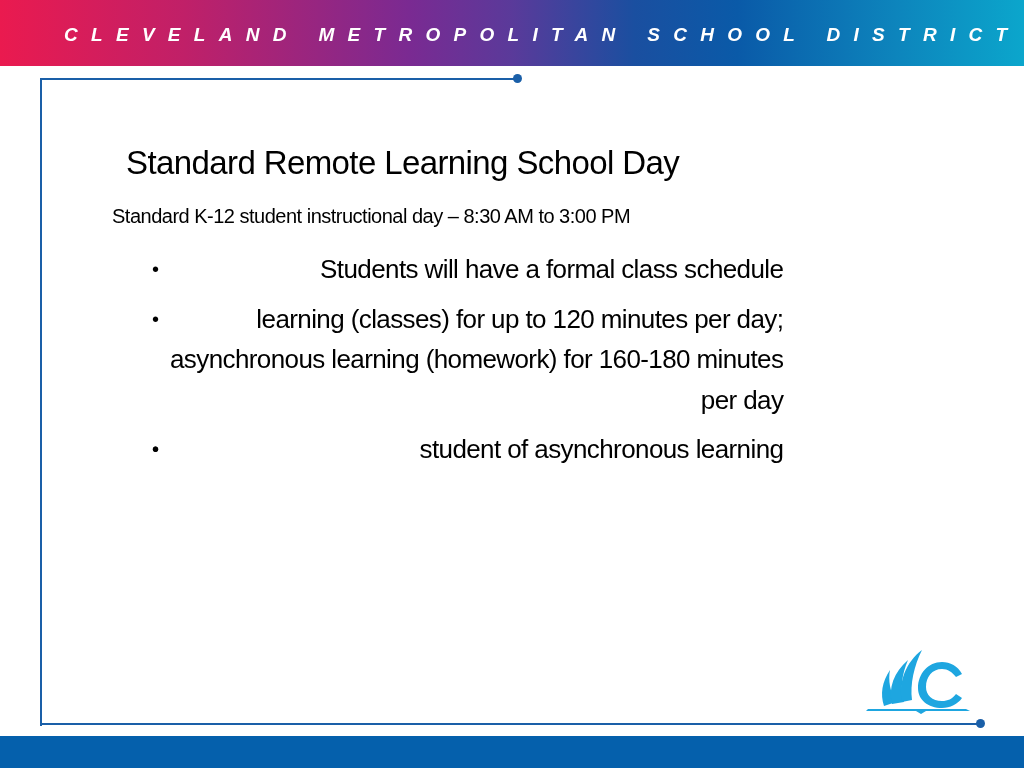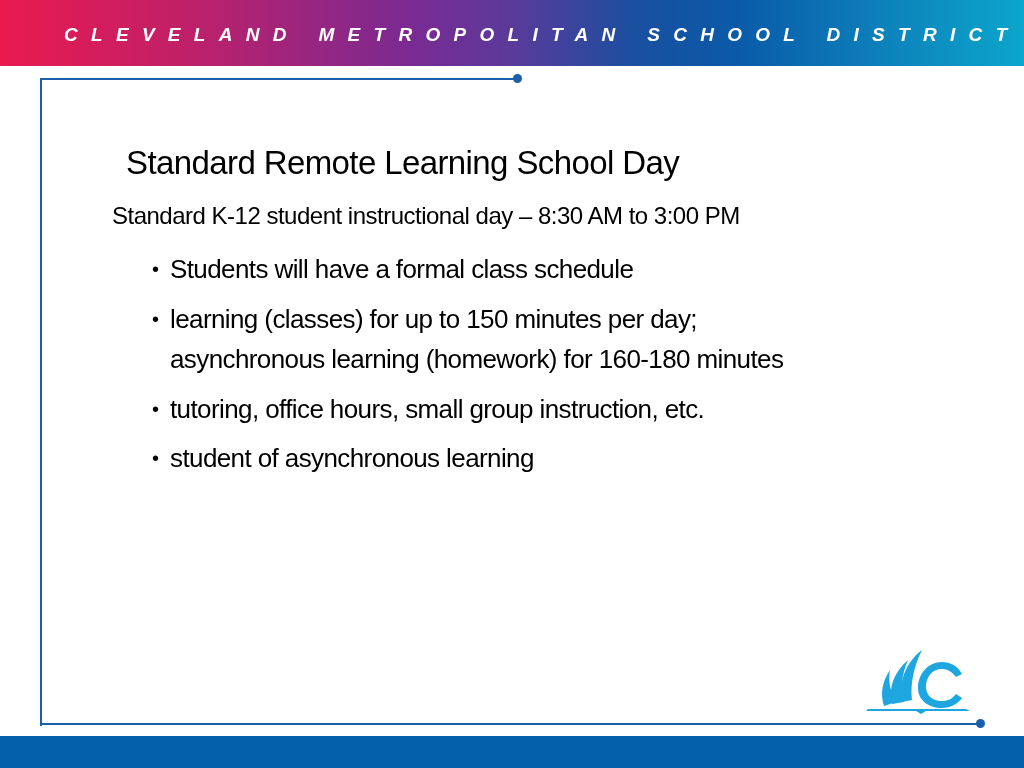--- a/index.html
+++ b/index.html
@@ -11,25 +11,25 @@
     color:#fff; font-weight:bold; font-size:19px; letter-spacing:13.3px; white-space:nowrap;font-style:italic; }
   .frame-top { position:absolute; left:40px; top:78px; width:478px; height:2px; background:#1a5fa8; }
   .frame-left { position:absolute; left:40px; top:78px; width:2px; height:648px; background:#1a5fa8; }
   .frame-bottom { position:absolute; left:40px; top:723px; width:940px; height:2px; background:#1a5fa8; }
   .dot { position:absolute; width:9px; height:9px; border-radius:50%; background:#1a5fa8; }
   .dot-top { left:513px; top:74px; }
   .dot-bottom { left:976px; top:719px; }
   .footer-band { position:absolute; left:0; top:736px; width:1024px; height:32px; background:#0560ac; }
 
   .slide-title { position:absolute; left:126px; top:124px; font-size:33px; line-height:46px; white-space:nowrap; letter-spacing:-0.6px;margin-top:16px; }
-  .lead { position:absolute; left:112px; top:199px; font-size:24px; line-height:34px; white-space:nowrap; letter-spacing:-0.5px; }
+  .lead { position:absolute; left:112px; top:199px; font-size:20px; line-height:34px; white-space:nowrap; letter-spacing:-0.5px; }
   .bullets { position:absolute; left:152px; top:249px; margin:0; padding:0; list-style:none; }
   .bullet { position:relative; padding-left:18px; margin-bottom:9px; font-size:26px; line-height:40.5px; letter-spacing:-0.6px; }
   .bullet-mark { position:absolute; left:0; top:0; font-size:20px; }
-  .bullet-line { display:block; white-space:nowrap; }
+  .bullet-line { display:block; white-space:nowrap;text-align:right; }
 
   .logo { position:absolute; left:866px; top:644px; width:110px; height:70px; }
 </style>
 </head>
 <body>
 
 <div class="header-band">
   <div class="header-title">CLEVELAND METROPOLITAN SCHOOL DISTRICT</div>
 </div>
 
@@ -42,26 +42,26 @@
 <div class="slide-title">Standard Remote Learning School Day</div>
 <div class="lead">Standard K-12 student instructional day – 8:30 AM to 3:00 PM</div>
 
 <ul class="bullets">
   <li class="bullet">
     <span class="bullet-mark">•</span>
     <span class="bullet-line">Students will have a formal class schedule</span>
   </li>
   <li class="bullet">
     <span class="bullet-mark">•</span>
-    <span class="bullet-line">learning (classes) for up to 150 minutes per day;</span>
+    <span class="bullet-line">learning (classes) for up to 120 minutes per day;</span>
     <span class="bullet-line">asynchronous learning (homework) for 160-180 minutes</span>
+    <span class="bullet-line">per day</span>
   </li>
   <li class="bullet">
     <span class="bullet-mark">•</span>
-    <span class="bullet-line">tutoring, office hours, small group instruction, etc.</span>
   </li>
   <li class="bullet">
     <span class="bullet-mark">•</span>
     <span class="bullet-line">student of asynchronous learning</span>
   </li>
 </ul>
 
 <div class="logo">
   <svg width="110" height="70" viewBox="0 0 110 70">
     <path d="M18 62 C14 50 16 38 24 26 C22 36 24 48 30 58 Z" fill="#1ea6e0"></path>

